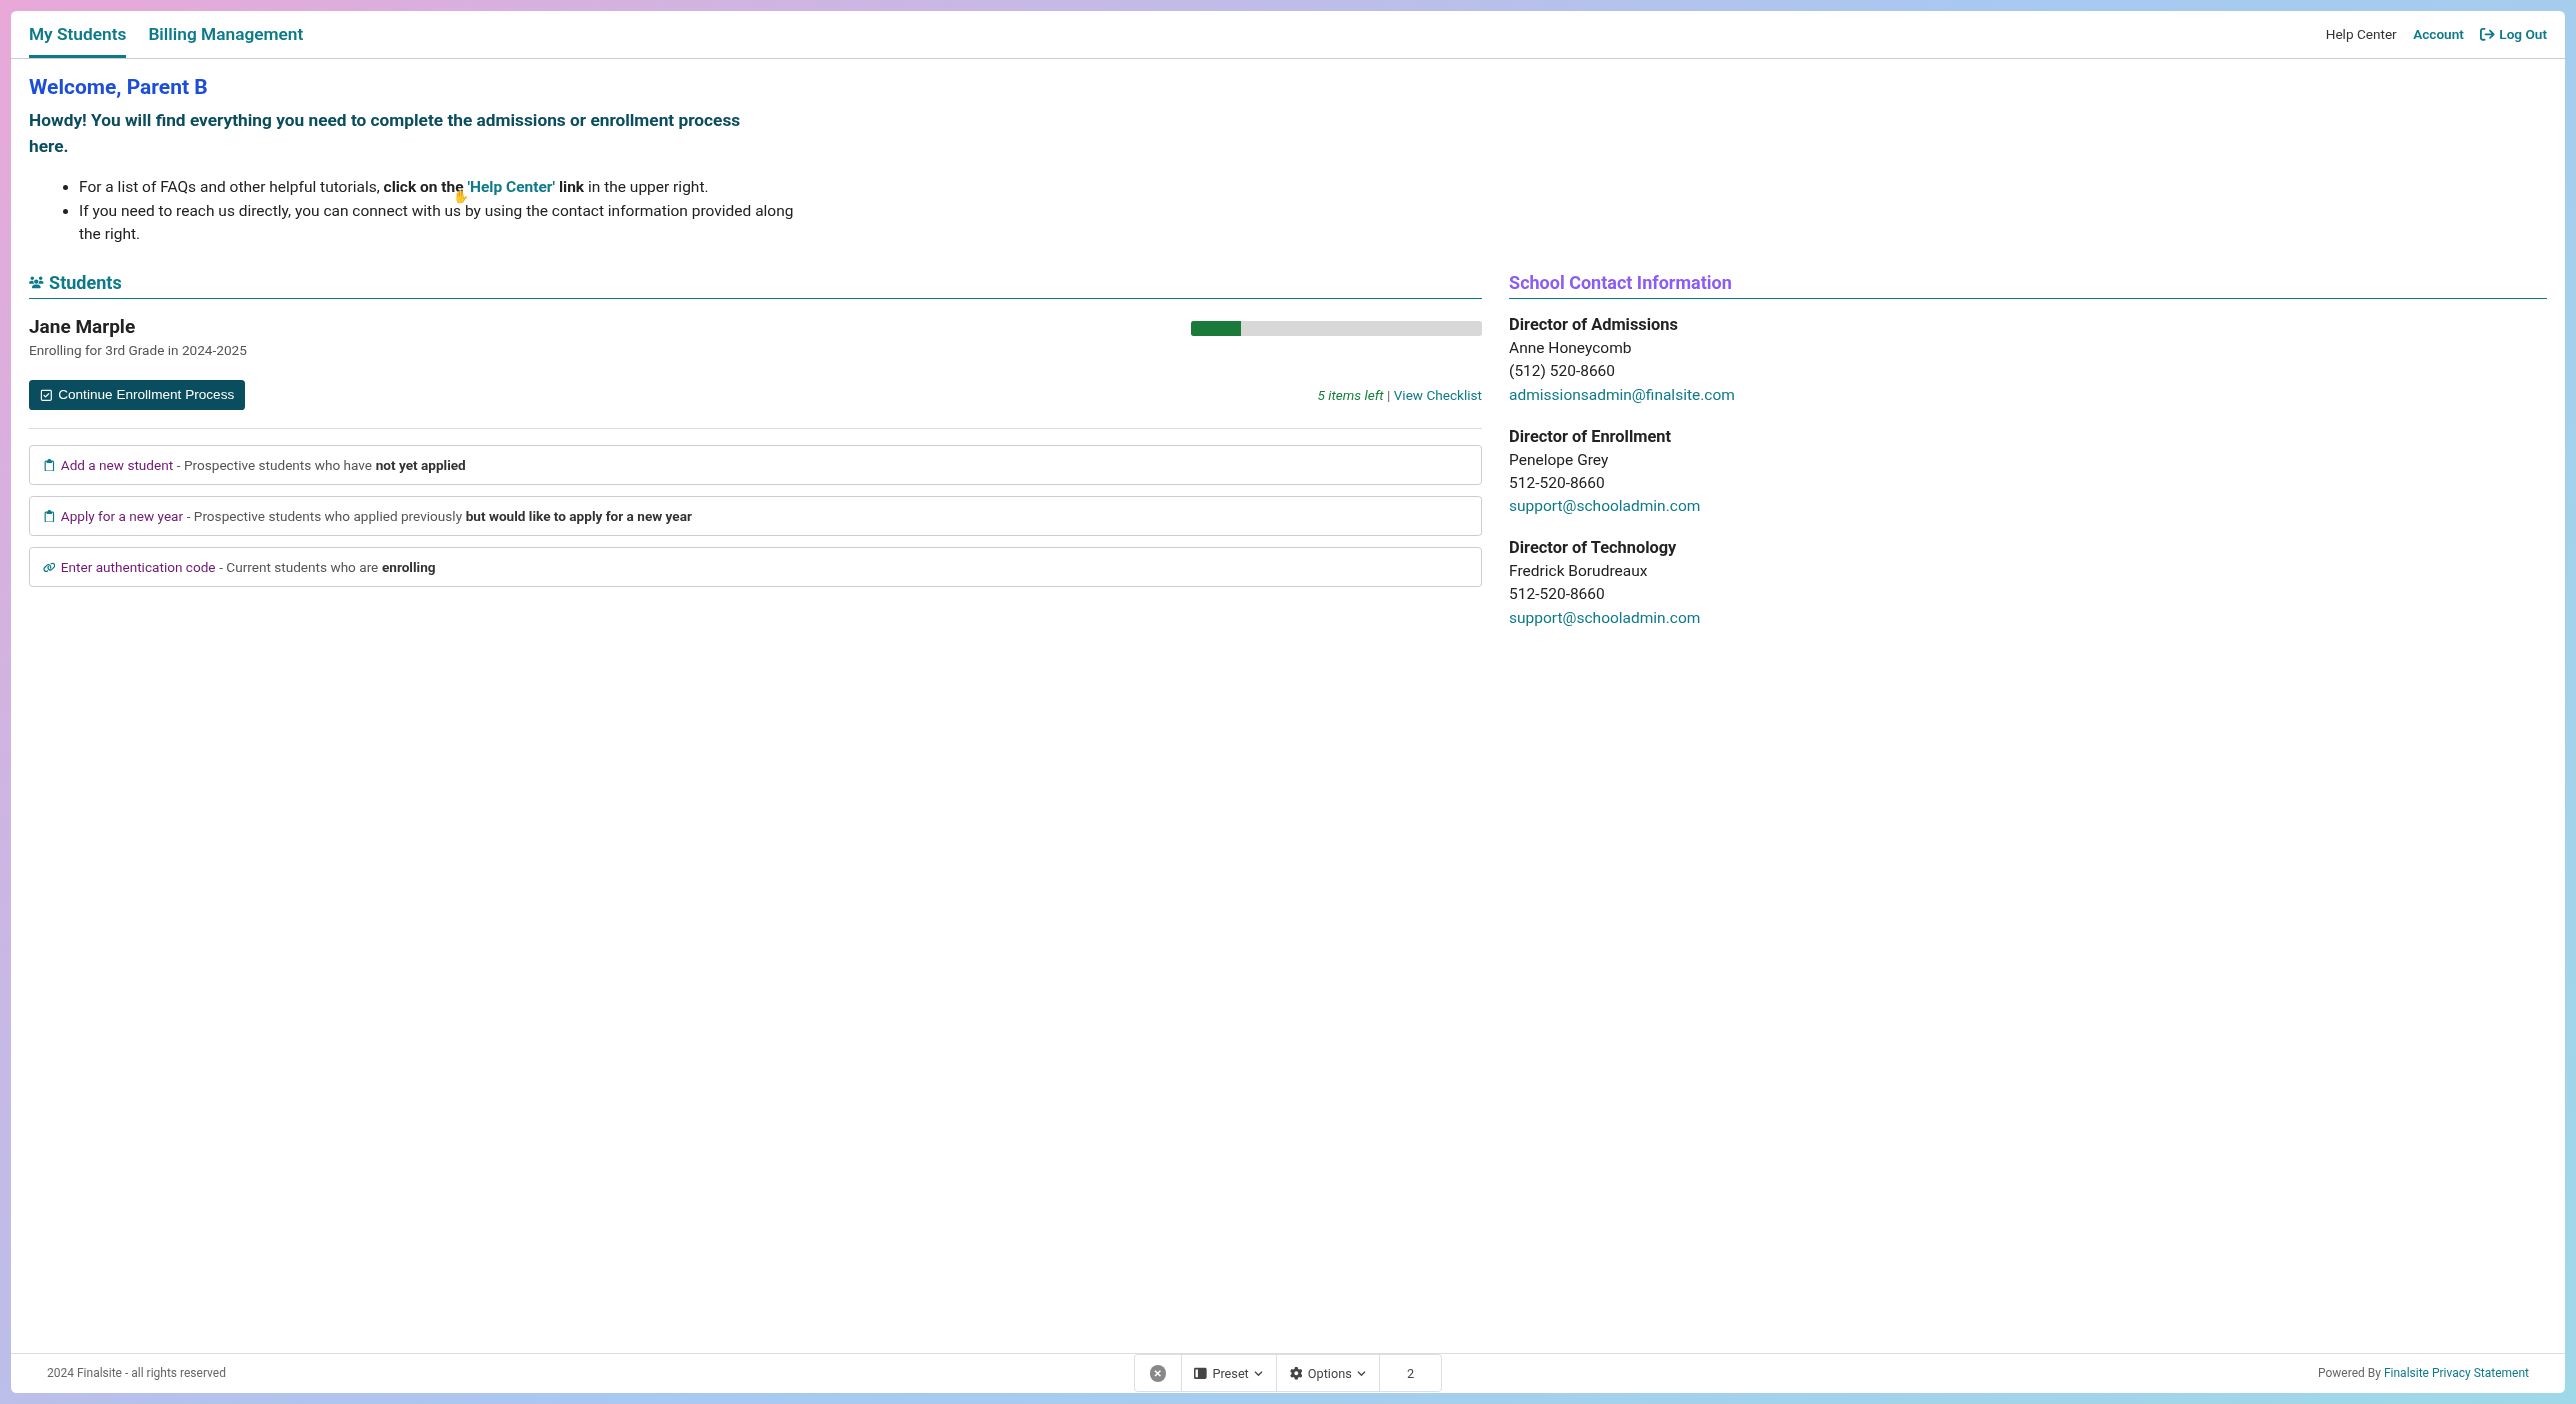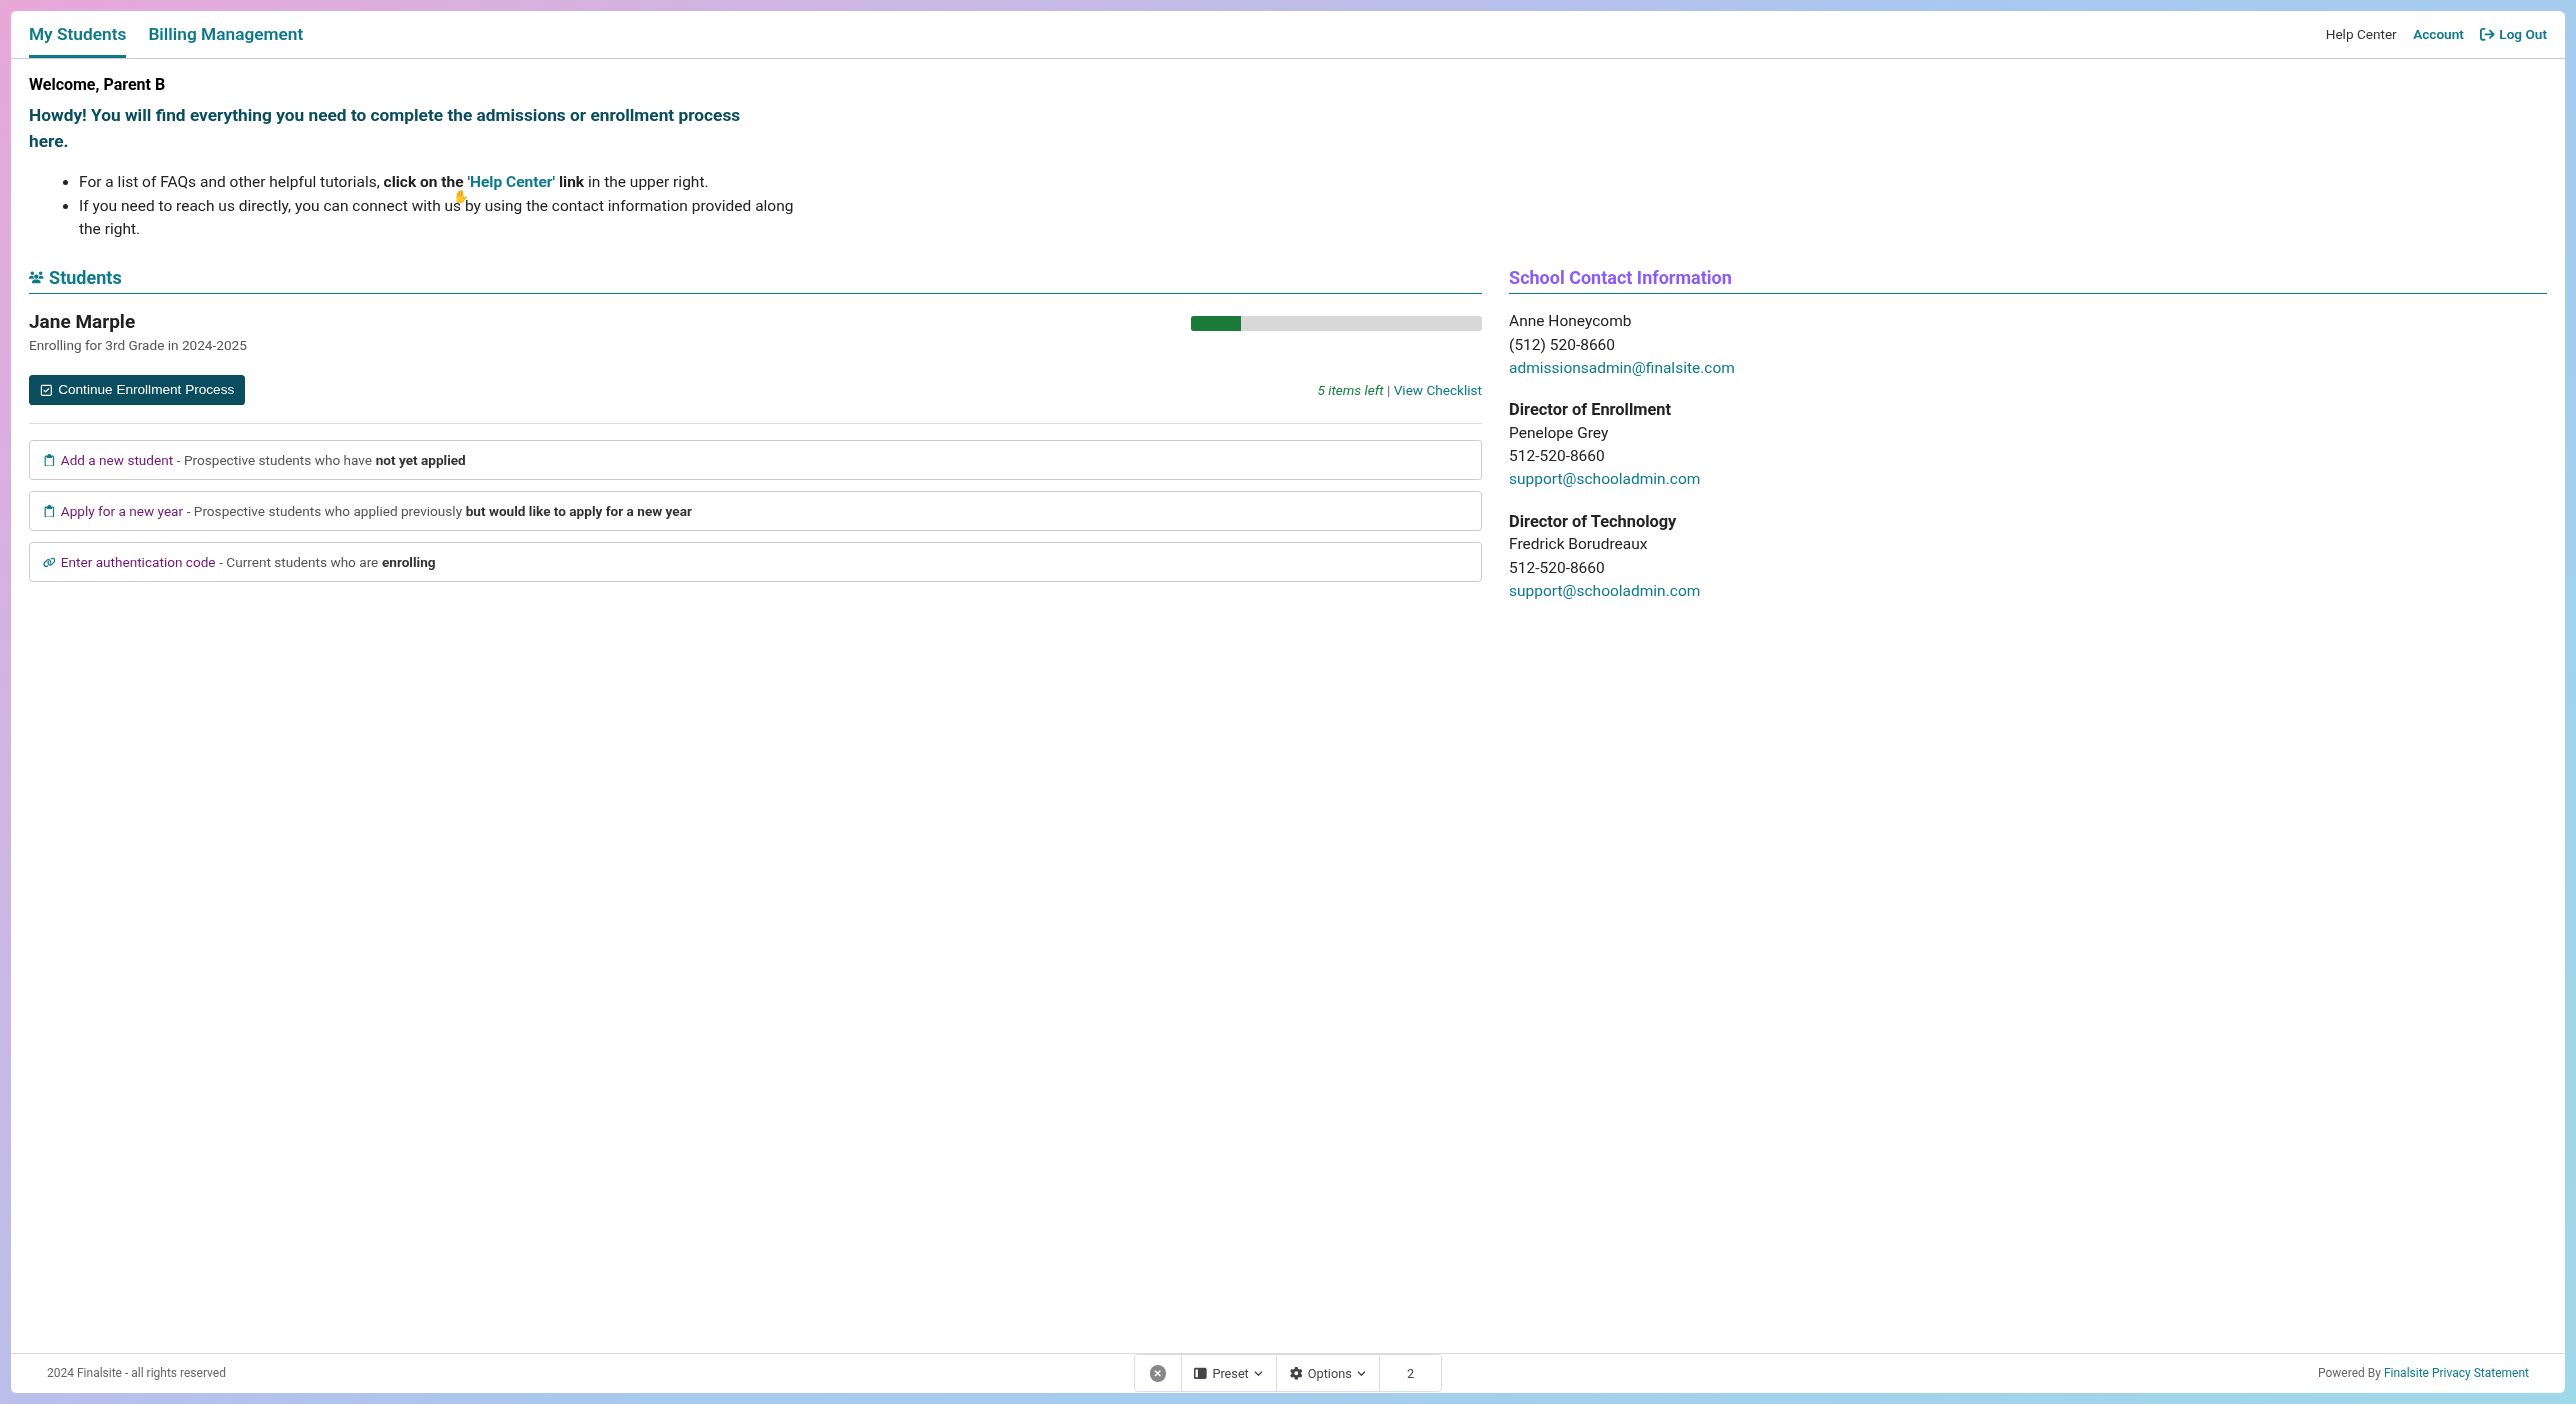--- a/index.html
+++ b/index.html
@@ -71,22 +71,22 @@
       align-items: center;
       gap: 4.5px;
     }
     
     .content {
       padding: 16.4px 18px;
       flex: 1;
     }
     
     .welcome-title {
-      color: #000000;
-      font-size: 16px;
+      color: #1d4ed8;
+      font-size: 21px;
       font-weight: 700;
       margin-bottom: 9px;
     }
     
     .welcome-subtitle {
       color: #0a4d5e;
       font-size: 17.3px;
       font-weight: 700;
       line-height: 1.5;
       max-width: 728px;
@@ -451,20 +451,21 @@
           <span class="link">Enter authentication code</span>
           <span class="desc"> - Current students who are </span>
           <span class="bold">enrolling</span>
         </div>
       </div>
 
       <div class="right-col">
         <h3 class="section-header-right">School Contact Information</h3>
 
         <div class="contact-block">
+          <div class="contact-title">Director of Admissions</div>
           <div class="contact-line">Anne Honeycomb</div>
           <div class="contact-line">(512) 520-8660</div>
           <div class="contact-line contact-email">admissionsadmin@finalsite.com</div>
         </div>
 
         <div class="contact-block">
           <div class="contact-title">Director of Enrollment</div>
           <div class="contact-line">Penelope Grey</div>
           <div class="contact-line">512-520-8660</div>
           <div class="contact-line contact-email">support@schooladmin.com</div>

